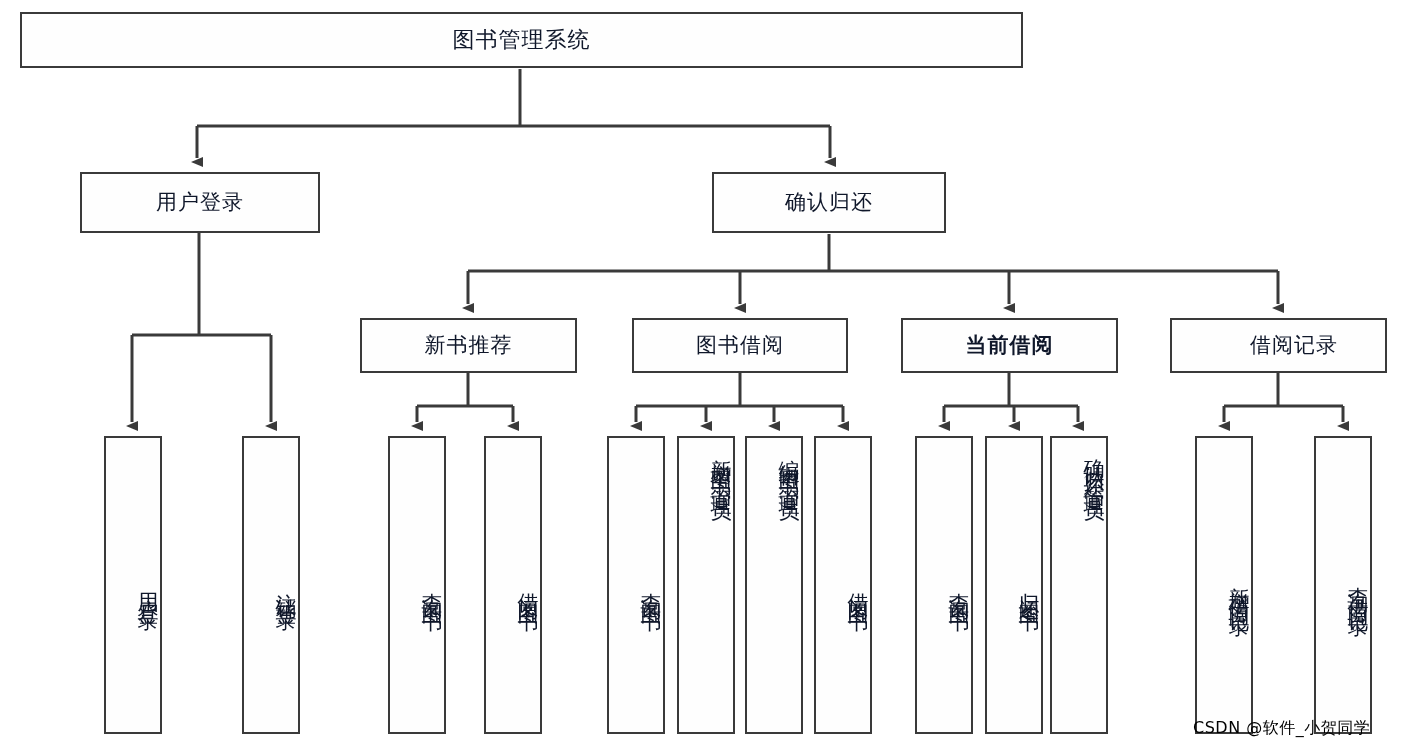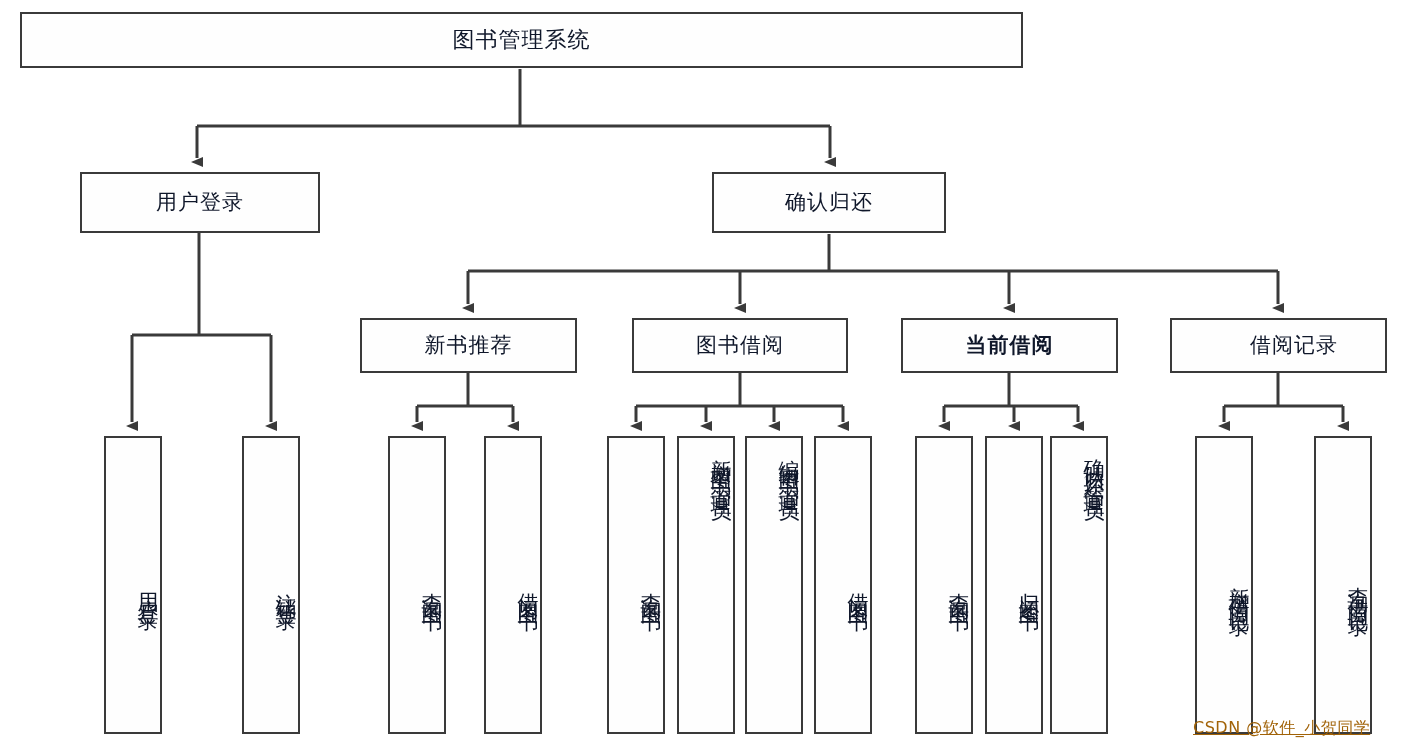--- a/index.html
+++ b/index.html
@@ -55,26 +55,25 @@
     line-height: 1.15;
     padding-top: 6px;
     overflow: hidden;
   }
   .node-v.v-top {
     justify-content: flex-start;
     padding-top: 4px;
   }
   .watermark {
     position: absolute;
-    color: #a16207;
+    color: #000000;
     font-size: 16px;
     letter-spacing: 0.5px;
     white-space: nowrap;
     user-select: none;
-    text-decoration: underline;
   }
 </style>
 </head>
 <body>
 
 <div id="diagram-root">
 
   <svg class="connectors" viewBox="0 0 1405 747" xmlns="http://www.w3.org/2000/svg">
     <defs>
       <marker id="arrow" markerWidth="10" markerHeight="12" refX="1" refY="6" orient="auto" markerUnits="userSpaceOnUse">

